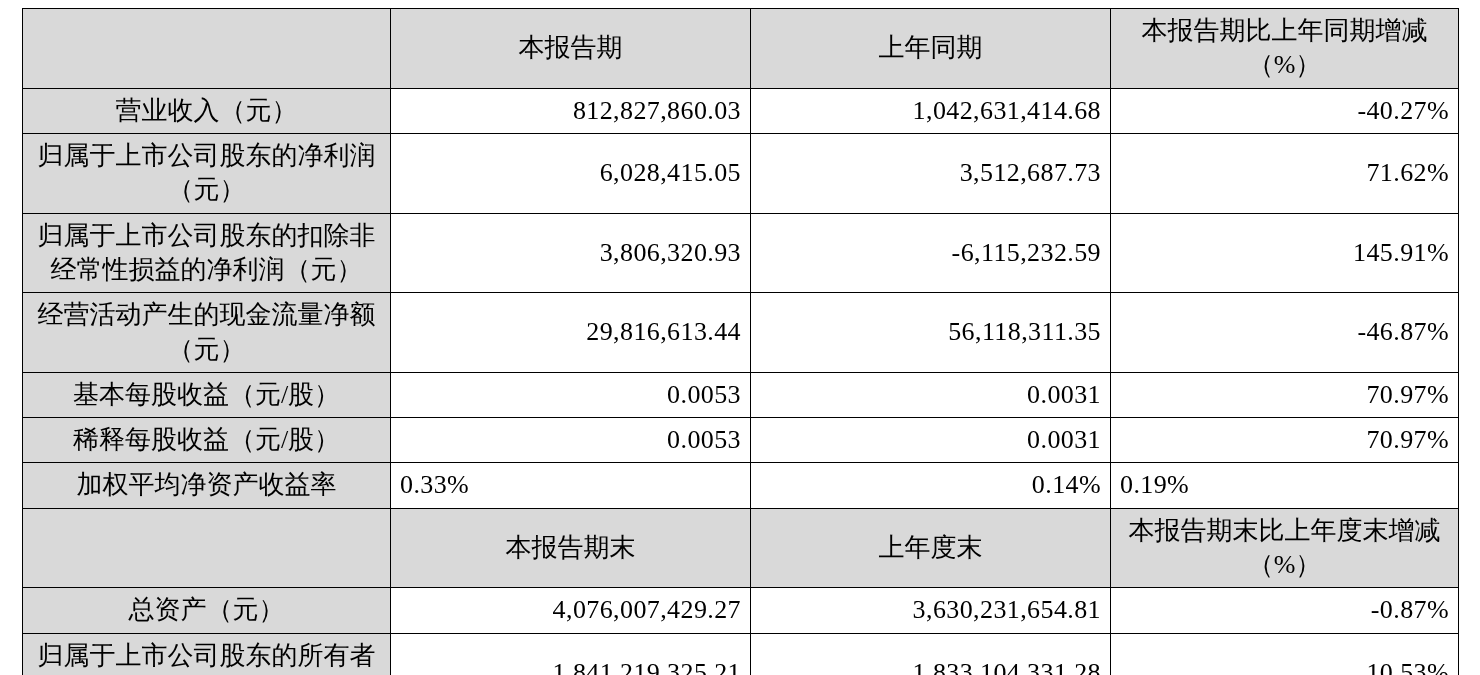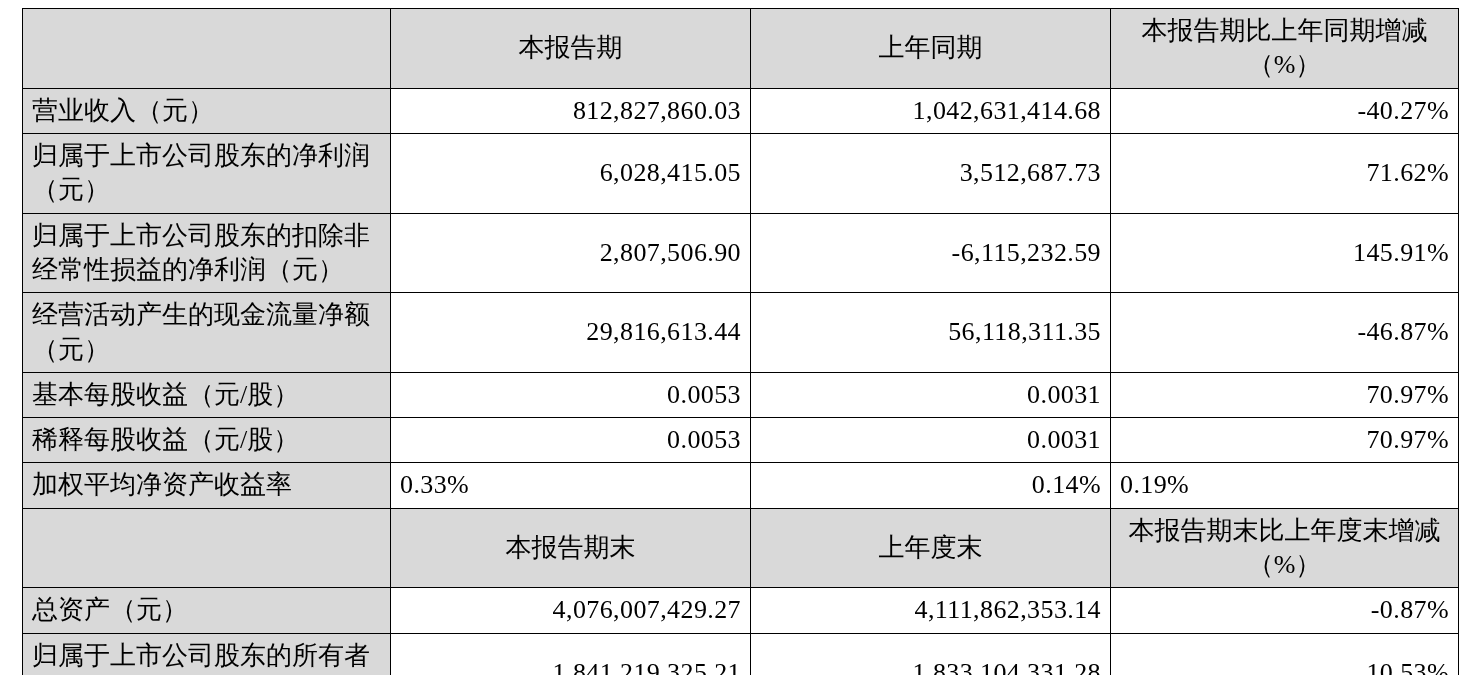--- a/index.html
+++ b/index.html
@@ -34,21 +34,21 @@
     vertical-align: middle;
     line-height: 1.32;
     word-break: break-all;
   }
   td.hdr {
     background: #d9d9d9;
     text-align: center;
   }
   td.rowlbl {
     background: #d9d9d9;
-    text-align: left;
+    text-align: center;
   }
   td.val {
     background: #ffffff;
     text-align: right;
     font-family: "Liberation Serif", "DejaVu Serif", serif;
     margin-left: 41px;
   }
   td.valc {
     background: #ffffff;
   }
@@ -84,21 +84,21 @@
 
       <tr>
         <td class="rowlbl">归属于上市公司股东的净利润（元）</td>
         <td class="val num">6,028,415.05</td>
         <td class="val num">3,512,687.73</td>
         <td class="val num">71.62%</td>
       </tr>
 
       <tr>
         <td class="rowlbl">归属于上市公司股东的扣除非经常性损益的净利润（元）</td>
-        <td class="val num">2,807,506.90</td>
+        <td class="val num">3,806,320.93</td>
         <td class="val num">-6,115,232.59</td>
         <td class="val num">145.91%</td>
       </tr>
 
       <tr>
         <td class="rowlbl">经营活动产生的现金流量净额（元）</td>
         <td class="val num">29,816,613.44</td>
         <td class="val num">56,118,311.35</td>
         <td class="val num">-46.87%</td>
       </tr>
@@ -127,21 +127,21 @@
       <tr>
         <td class="hdr"></td>
         <td class="hdr">本报告期末</td>
         <td class="hdr">上年度末</td>
         <td class="hdr">本报告期末比上年度末增减（%）</td>
       </tr>
 
       <tr>
         <td class="rowlbl">总资产（元）</td>
         <td class="val num">4,076,007,429.27</td>
-        <td class="val num">4,111,862,353.14</td>
+        <td class="val num">3,630,231,654.81</td>
         <td class="val num">-0.87%</td>
       </tr>
 
       <tr>
         <td class="rowlbl">归属于上市公司股东的所有者权益（元）</td>
         <td class="val num">1,841,219,325.21</td>
         <td class="val num">1,833,104,331.28</td>
         <td class="val num">10.53%</td>
       </tr>
     </tbody>

